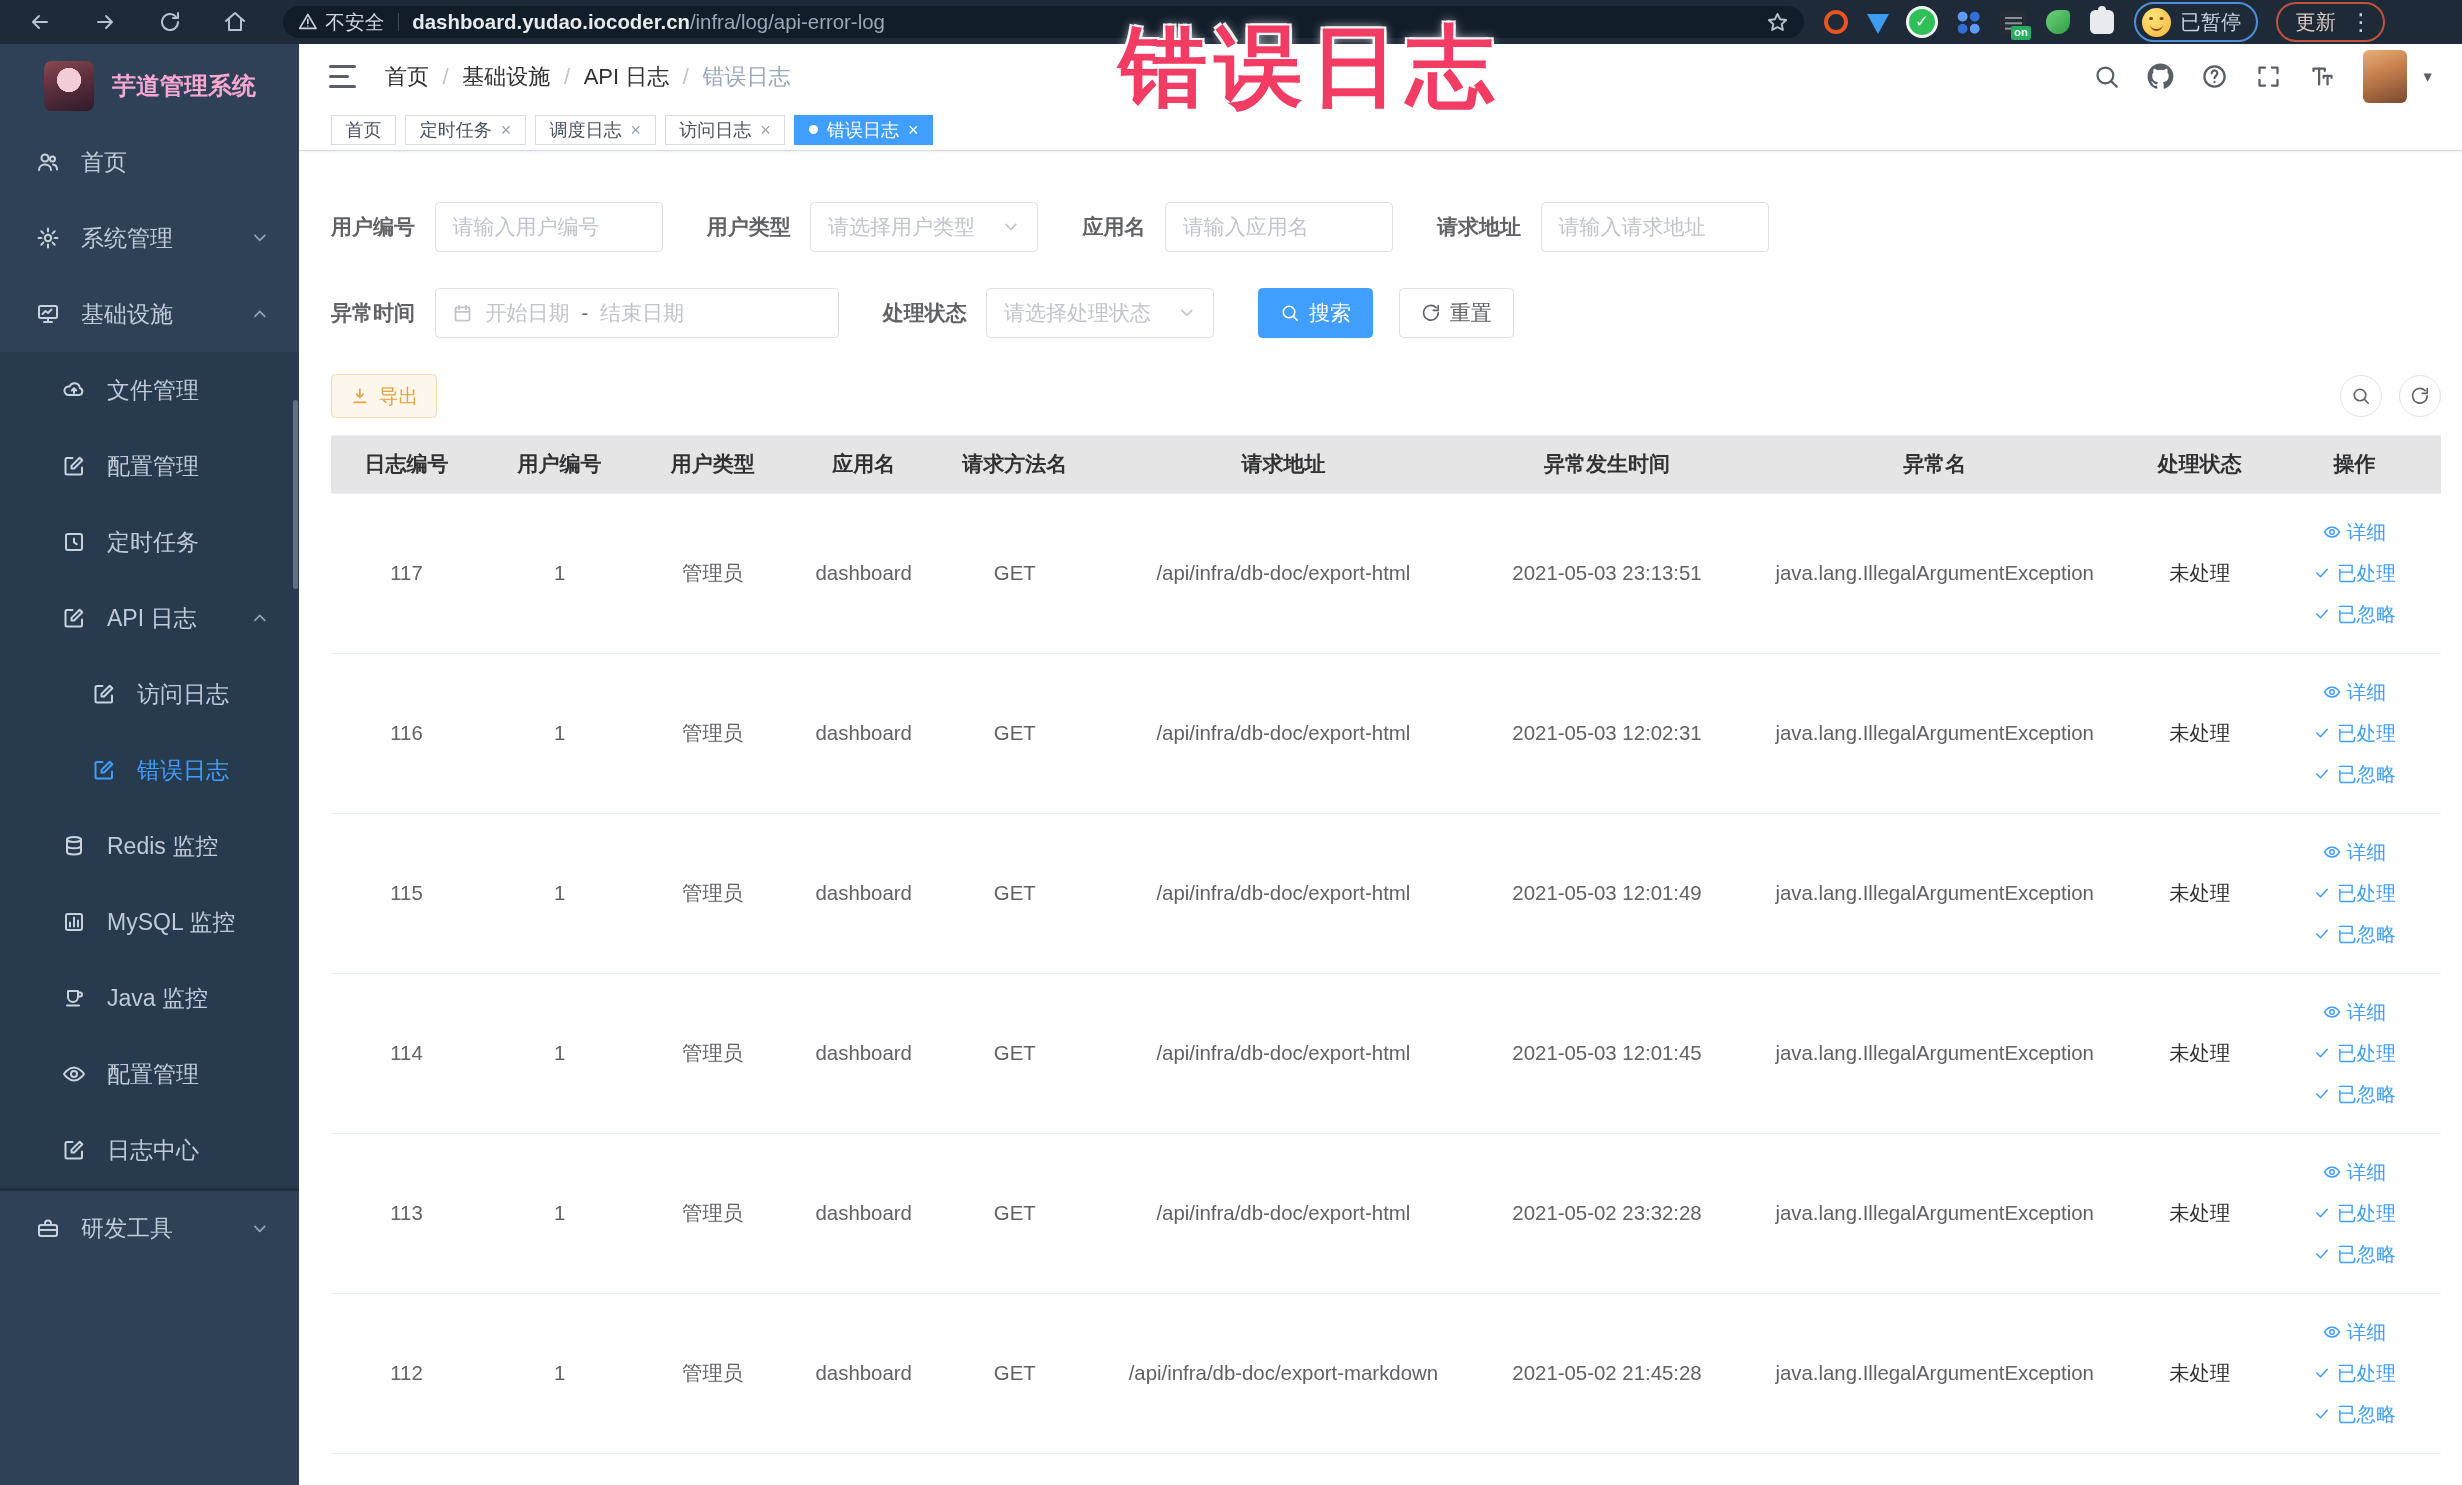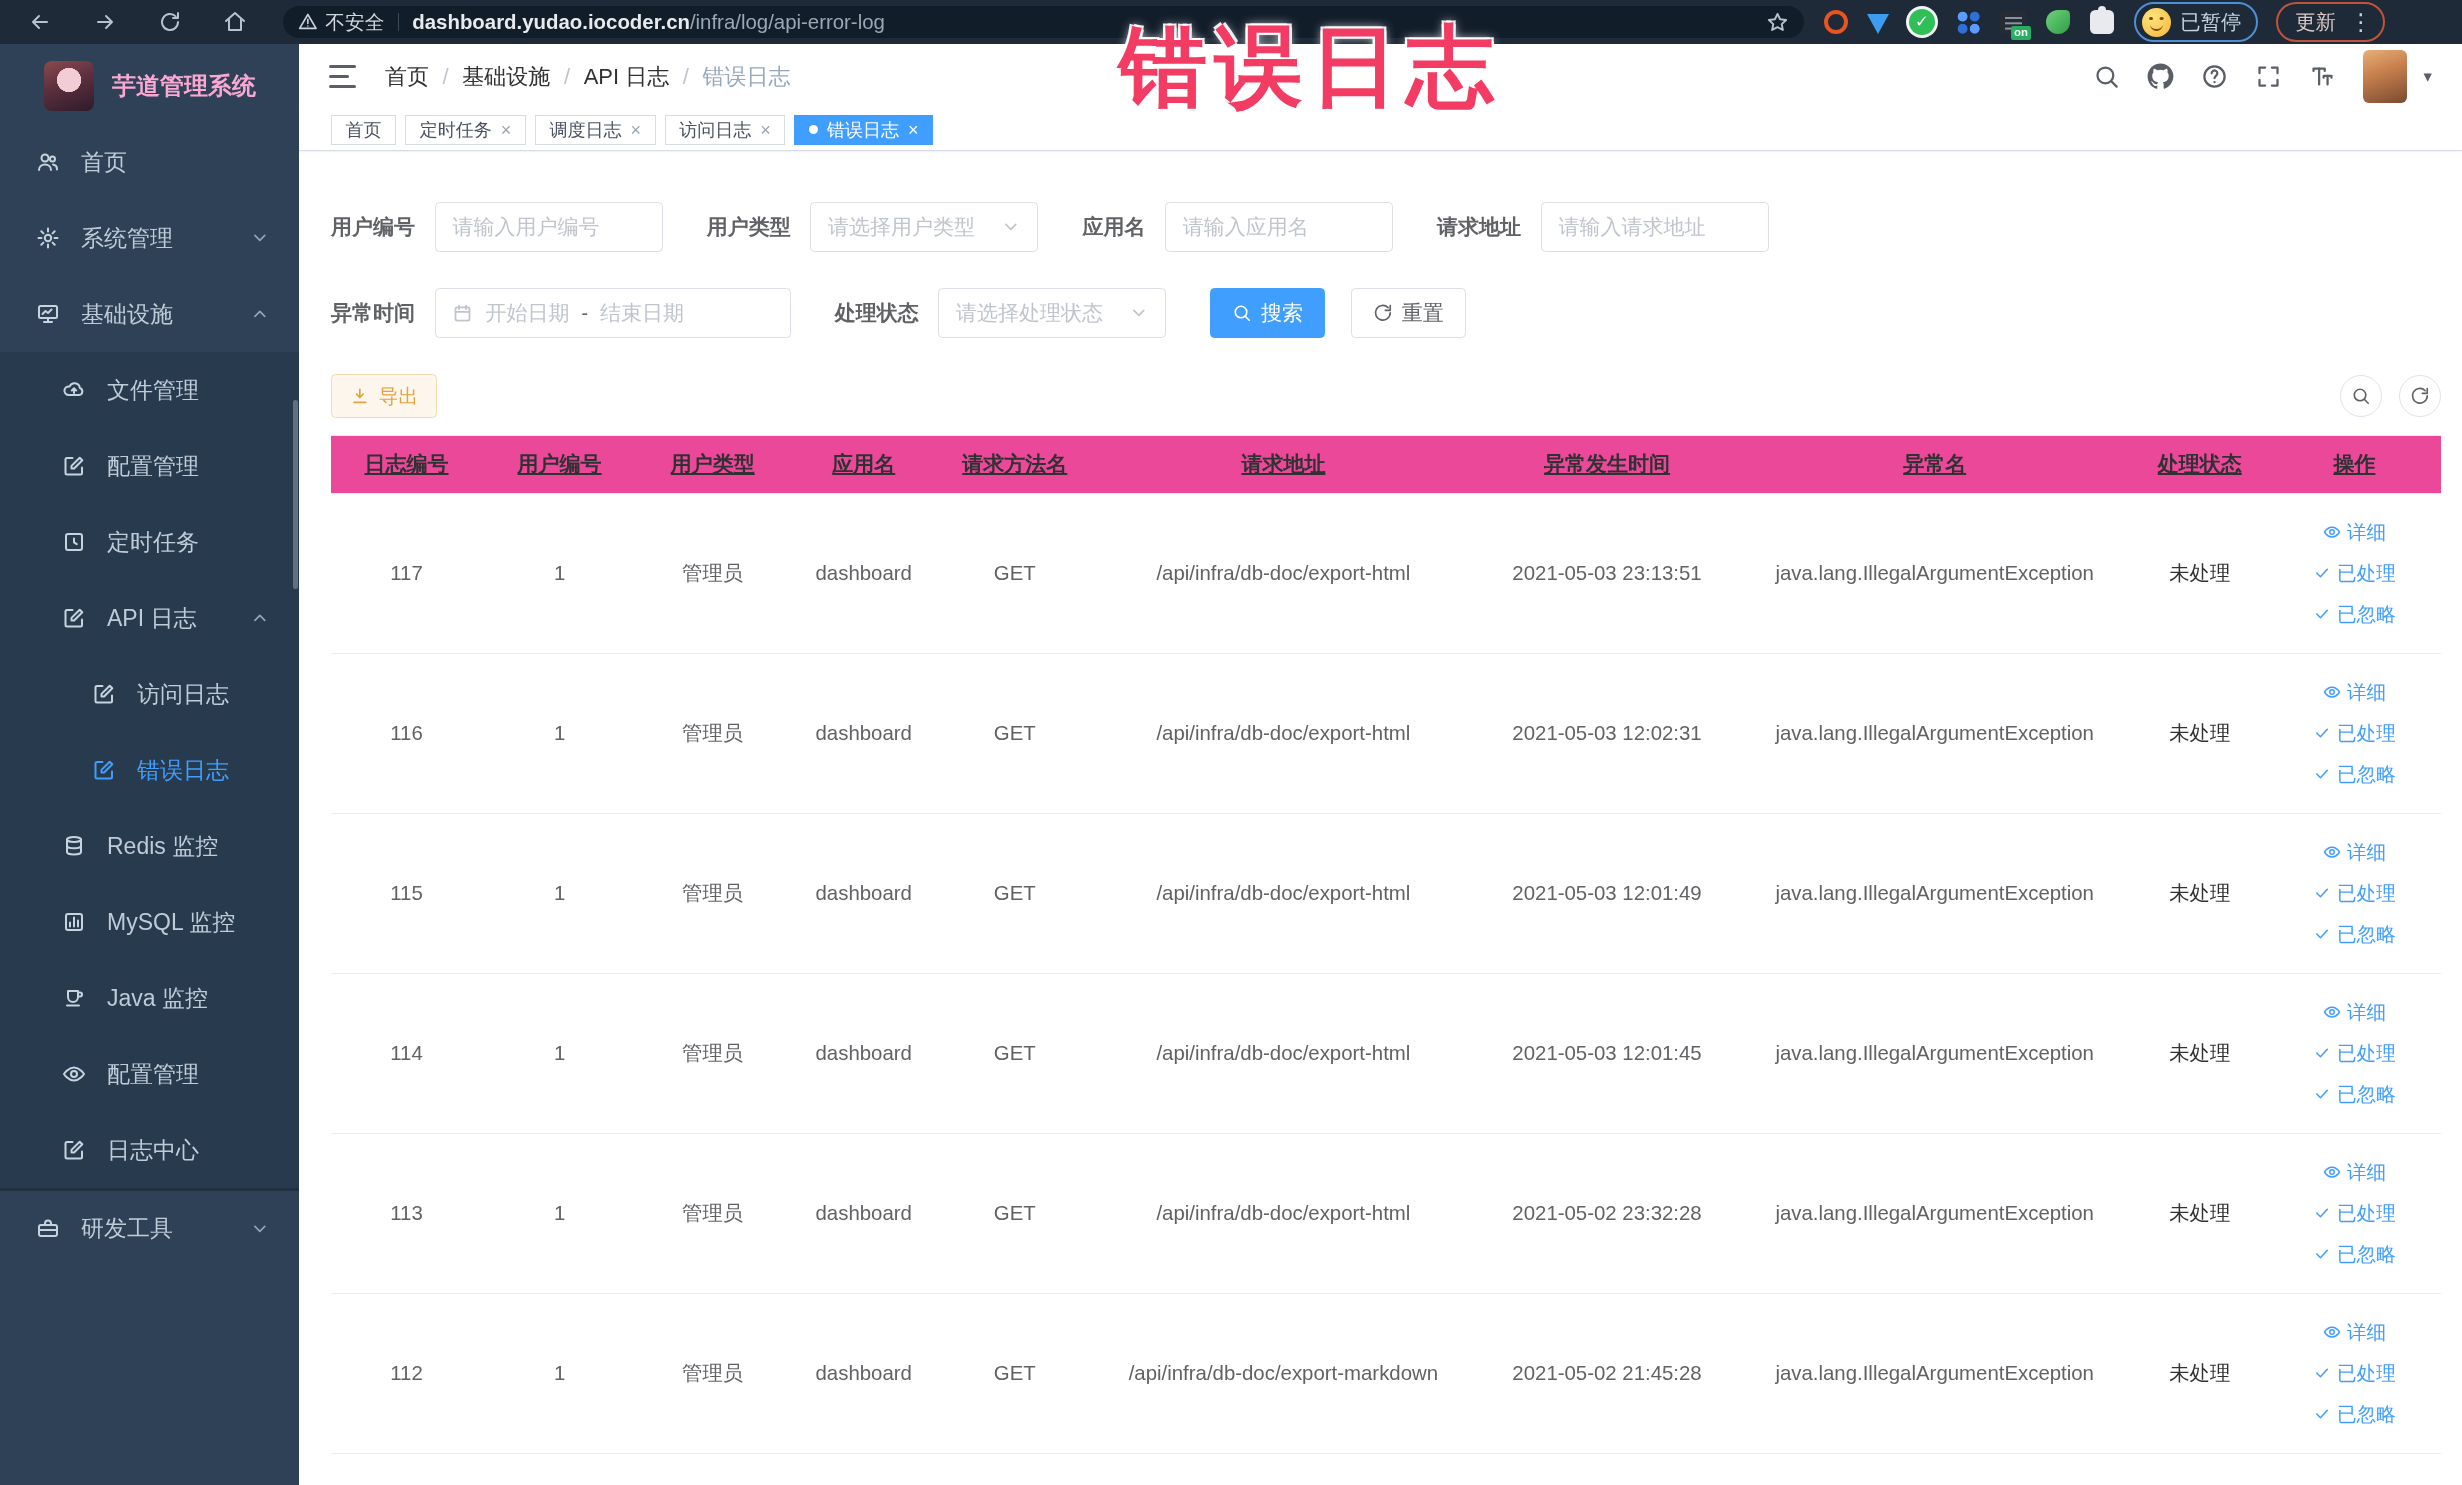--- a/index.html
+++ b/index.html
@@ -112,42 +112,42 @@
   .filter-row{display:flex;align-items:center;margin-bottom:36px;}
   .f-label{font-size:21px;font-weight:bold;color:#606266;margin-right:19.7px;white-space:nowrap;}
   .f-input{display:flex;align-items:center;width:228px;height:50px;border:0.8px solid #dcdfe6;border-radius:4.5px;
     padding:0 16.7px;margin-right:44px;background:#fff;}
   .f-input input{border:none;outline:none;width:100%;font-size:21px;color:#606266;background:transparent;
     font-family:inherit;}
   .f-input input::placeholder{color:#c0c4cc;}
   .f-select{justify-content:space-between;}
   .f-select .sel-chevron{color:#c0c4cc;display:flex;}
   .f-select .sel-chevron svg{width:19.7px;height:19.7px;}
-  .f-date{width:356px;gap:12px;}
+  .f-date{width:404px;gap:12px;}
   .f-date .cal-icon{color:#c0c4cc;display:flex;flex:none;}
   .f-date .cal-icon svg{width:21px;height:21px;}
   .f-date .ph{font-size:21px;color:#c0c4cc;white-space:nowrap;}
   .f-date .sep{color:#606266;font-size:19.7px;}
   .btn{display:inline-flex;align-items:center;justify-content:center;gap:9px;height:50px;padding:0 21px;
     border-radius:4.5px;font-size:21px;cursor:pointer;border:0.8px solid #dcdfe6;background:#fff;color:#606266;white-space:nowrap;}
   .btn svg{width:19.7px;height:19.7px;}
   .btn-primary{background:#409eff;border-color:#409eff;color:#fff;}
   .btn-reset{margin-left:26px;}
 
   .toolbar-row{display:flex;align-items:center;justify-content:space-between;margin-top:6px;}
   .btn-export{height:44px;padding:0 18px;font-size:19.7px;background:#fdf6ec;border-color:#f5dab1;color:#e6a23c;}
   .circle-btns{display:flex;gap:16.7px;}
   .circle-btn{width:42px;height:42px;border-radius:50%;border:0.8px solid #dfe3ec;background:#fff;color:#606266;
     display:flex;align-items:center;justify-content:center;cursor:pointer;}
   .circle-btn svg{width:19.7px;height:19.7px;}
 
   
   table.log-table{width:2110px;border-collapse:collapse;table-layout:fixed;margin-top:16.7px;}
-  .log-table th{height:58px;font-size:21px;font-weight:bold;color:#303133;background:#ec4899;
-    border-top:0.8px solid #ebeef5;border-bottom:0.8px solid #ebeef5;text-align:center;white-space:nowrap;overflow:hidden;text-decoration:underline;}
+  .log-table th{height:58px;font-size:21px;font-weight:bold;color:#303133;background:#e5e5e5;
+    border-top:0.8px solid #ebeef5;border-bottom:0.8px solid #ebeef5;text-align:center;white-space:nowrap;overflow:hidden;}
   .log-table td{height:160px;font-size:20.4px;color:#606266;text-align:center;vertical-align:middle;
     border-bottom:0.8px solid #e7edf5;white-space:nowrap;overflow:hidden;}
   .log-table td.status{color:#303133;}
   .log-table col:nth-child(1){width:151px;}  .log-table col:nth-child(2){width:155px;}
   .log-table col:nth-child(3){width:151px;}  .log-table col:nth-child(4){width:151px;}
   .log-table col:nth-child(5){width:151px;}  .log-table col:nth-child(6){width:386px;}
   .log-table col:nth-child(7){width:261px;}  .log-table col:nth-child(8){width:394px;}
   .log-table col:nth-child(9){width:136px;}  .log-table col:nth-child(10){width:173px;}
   .action-link{display:flex;align-items:center;justify-content:center;gap:6px;color:#409eff;font-size:19.7px;
     line-height:41px;cursor:pointer;text-decoration:none;}

